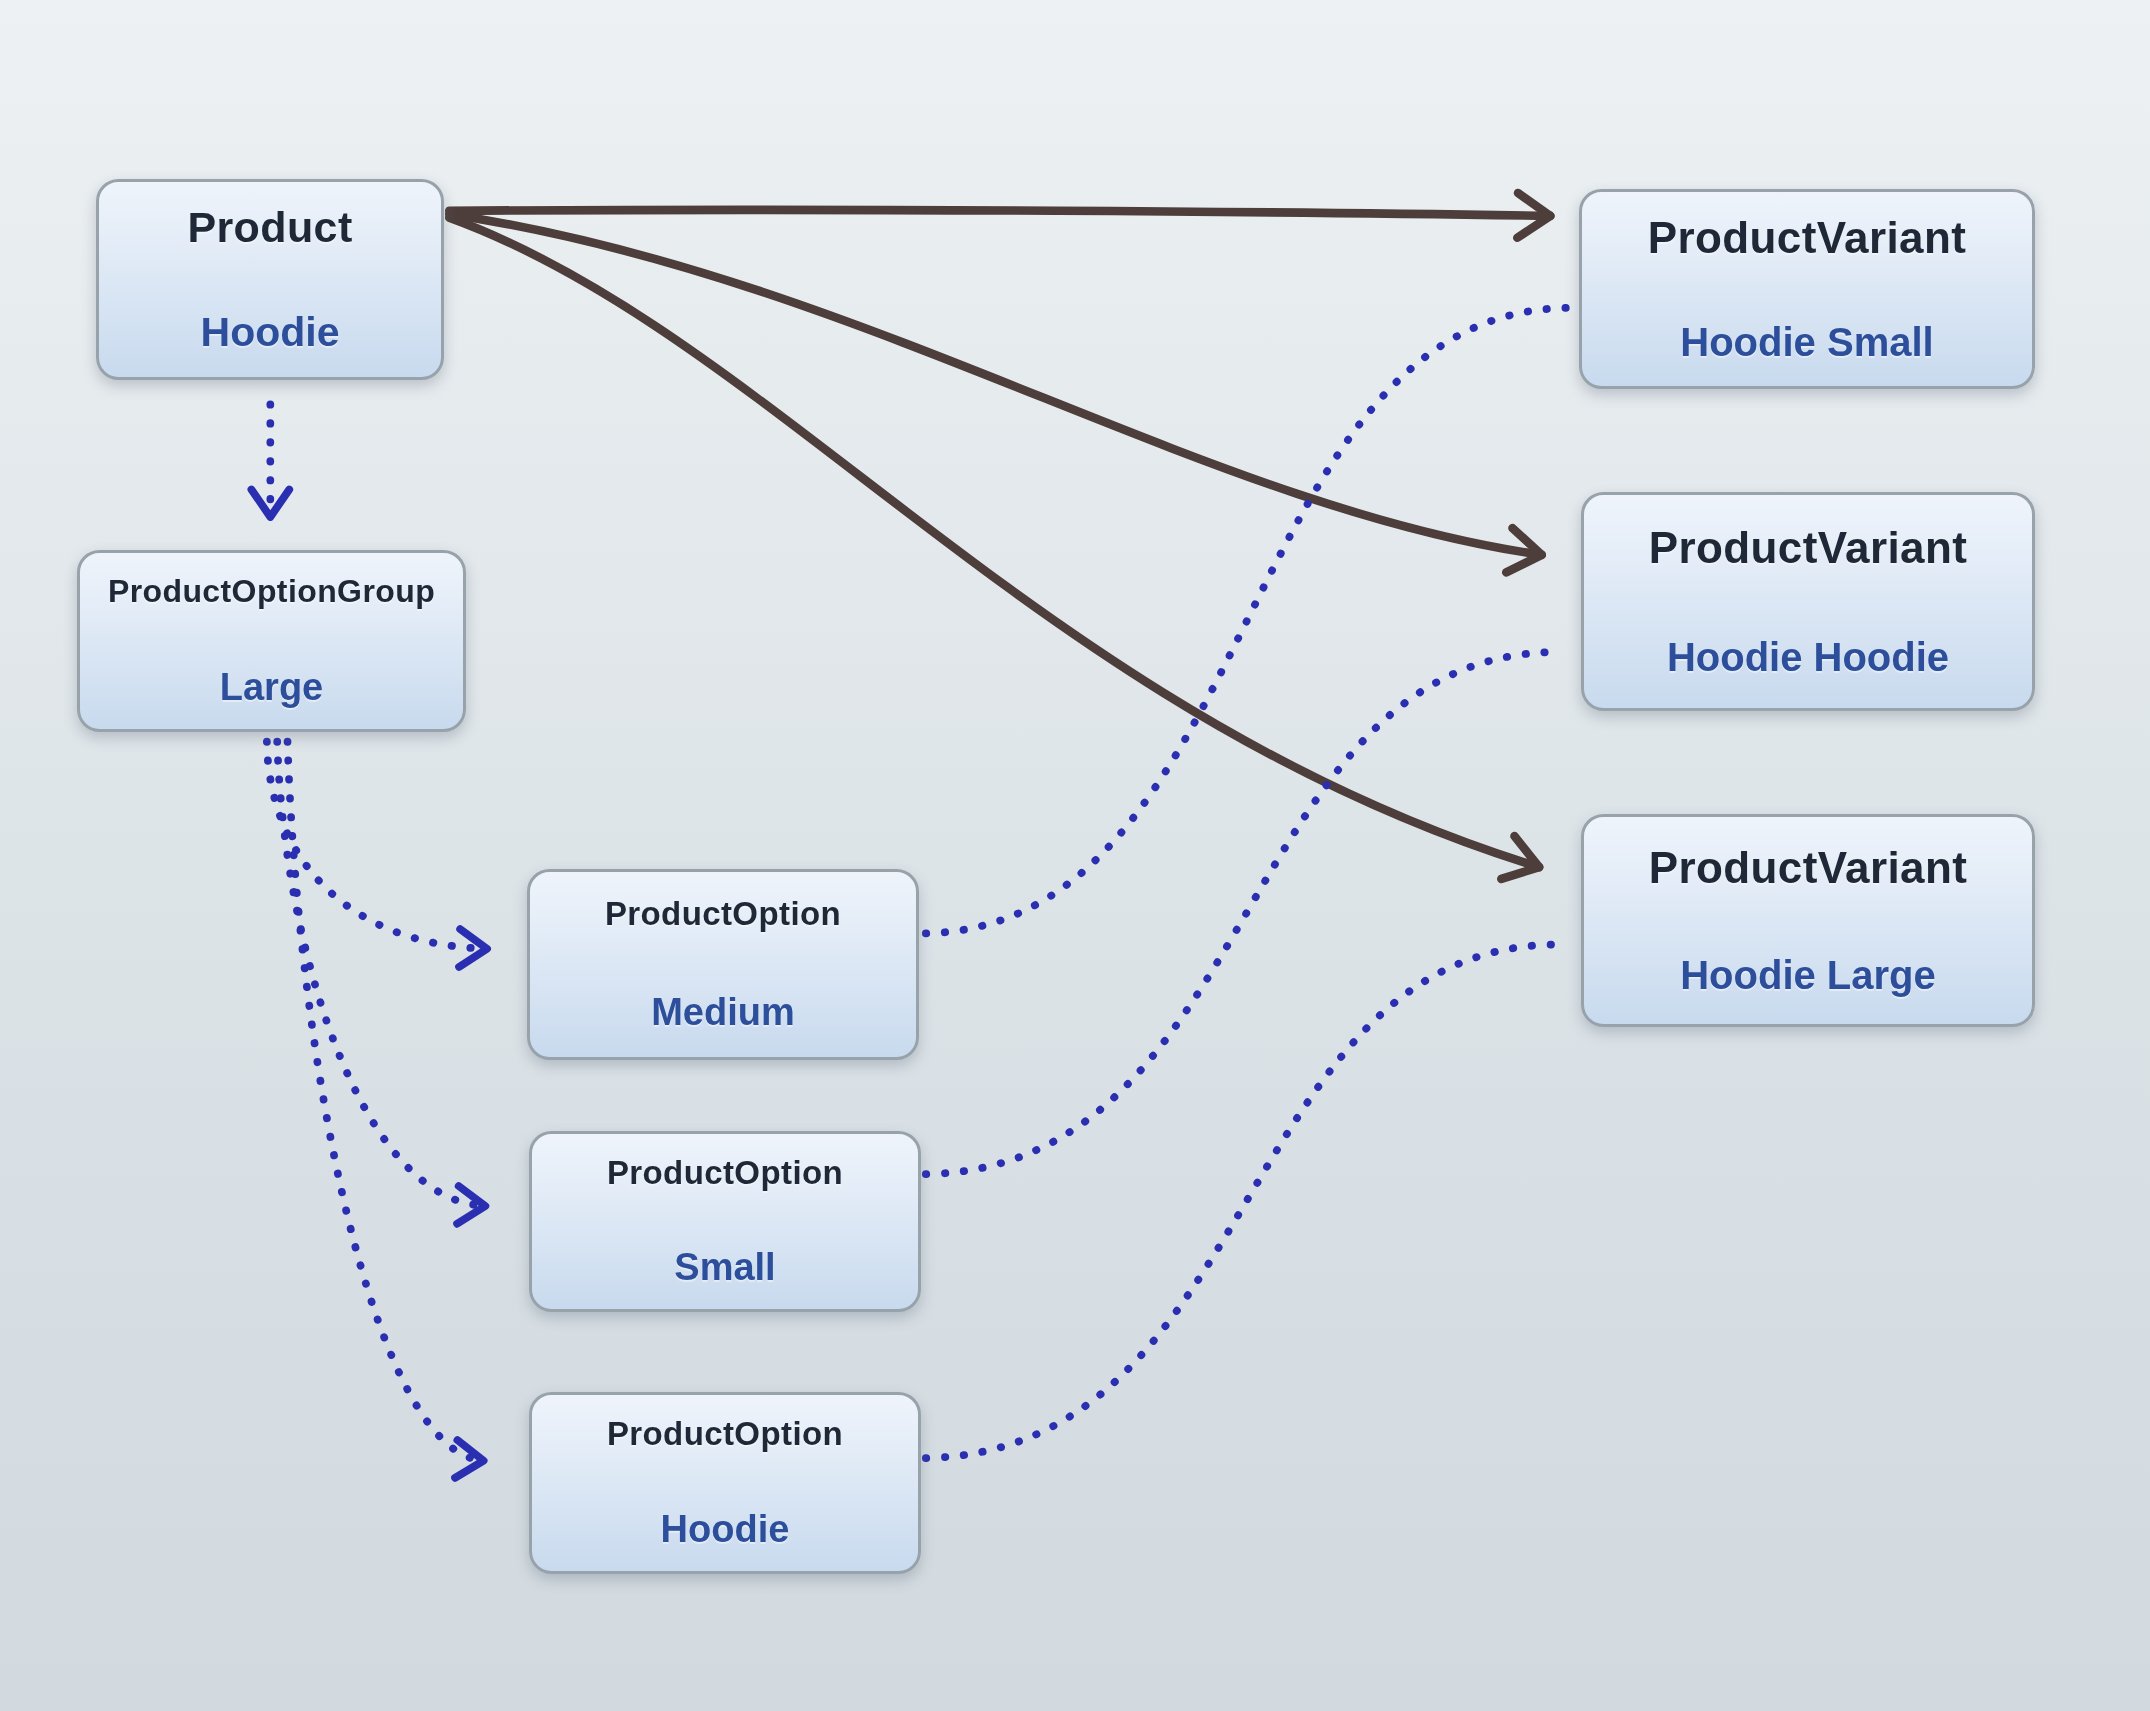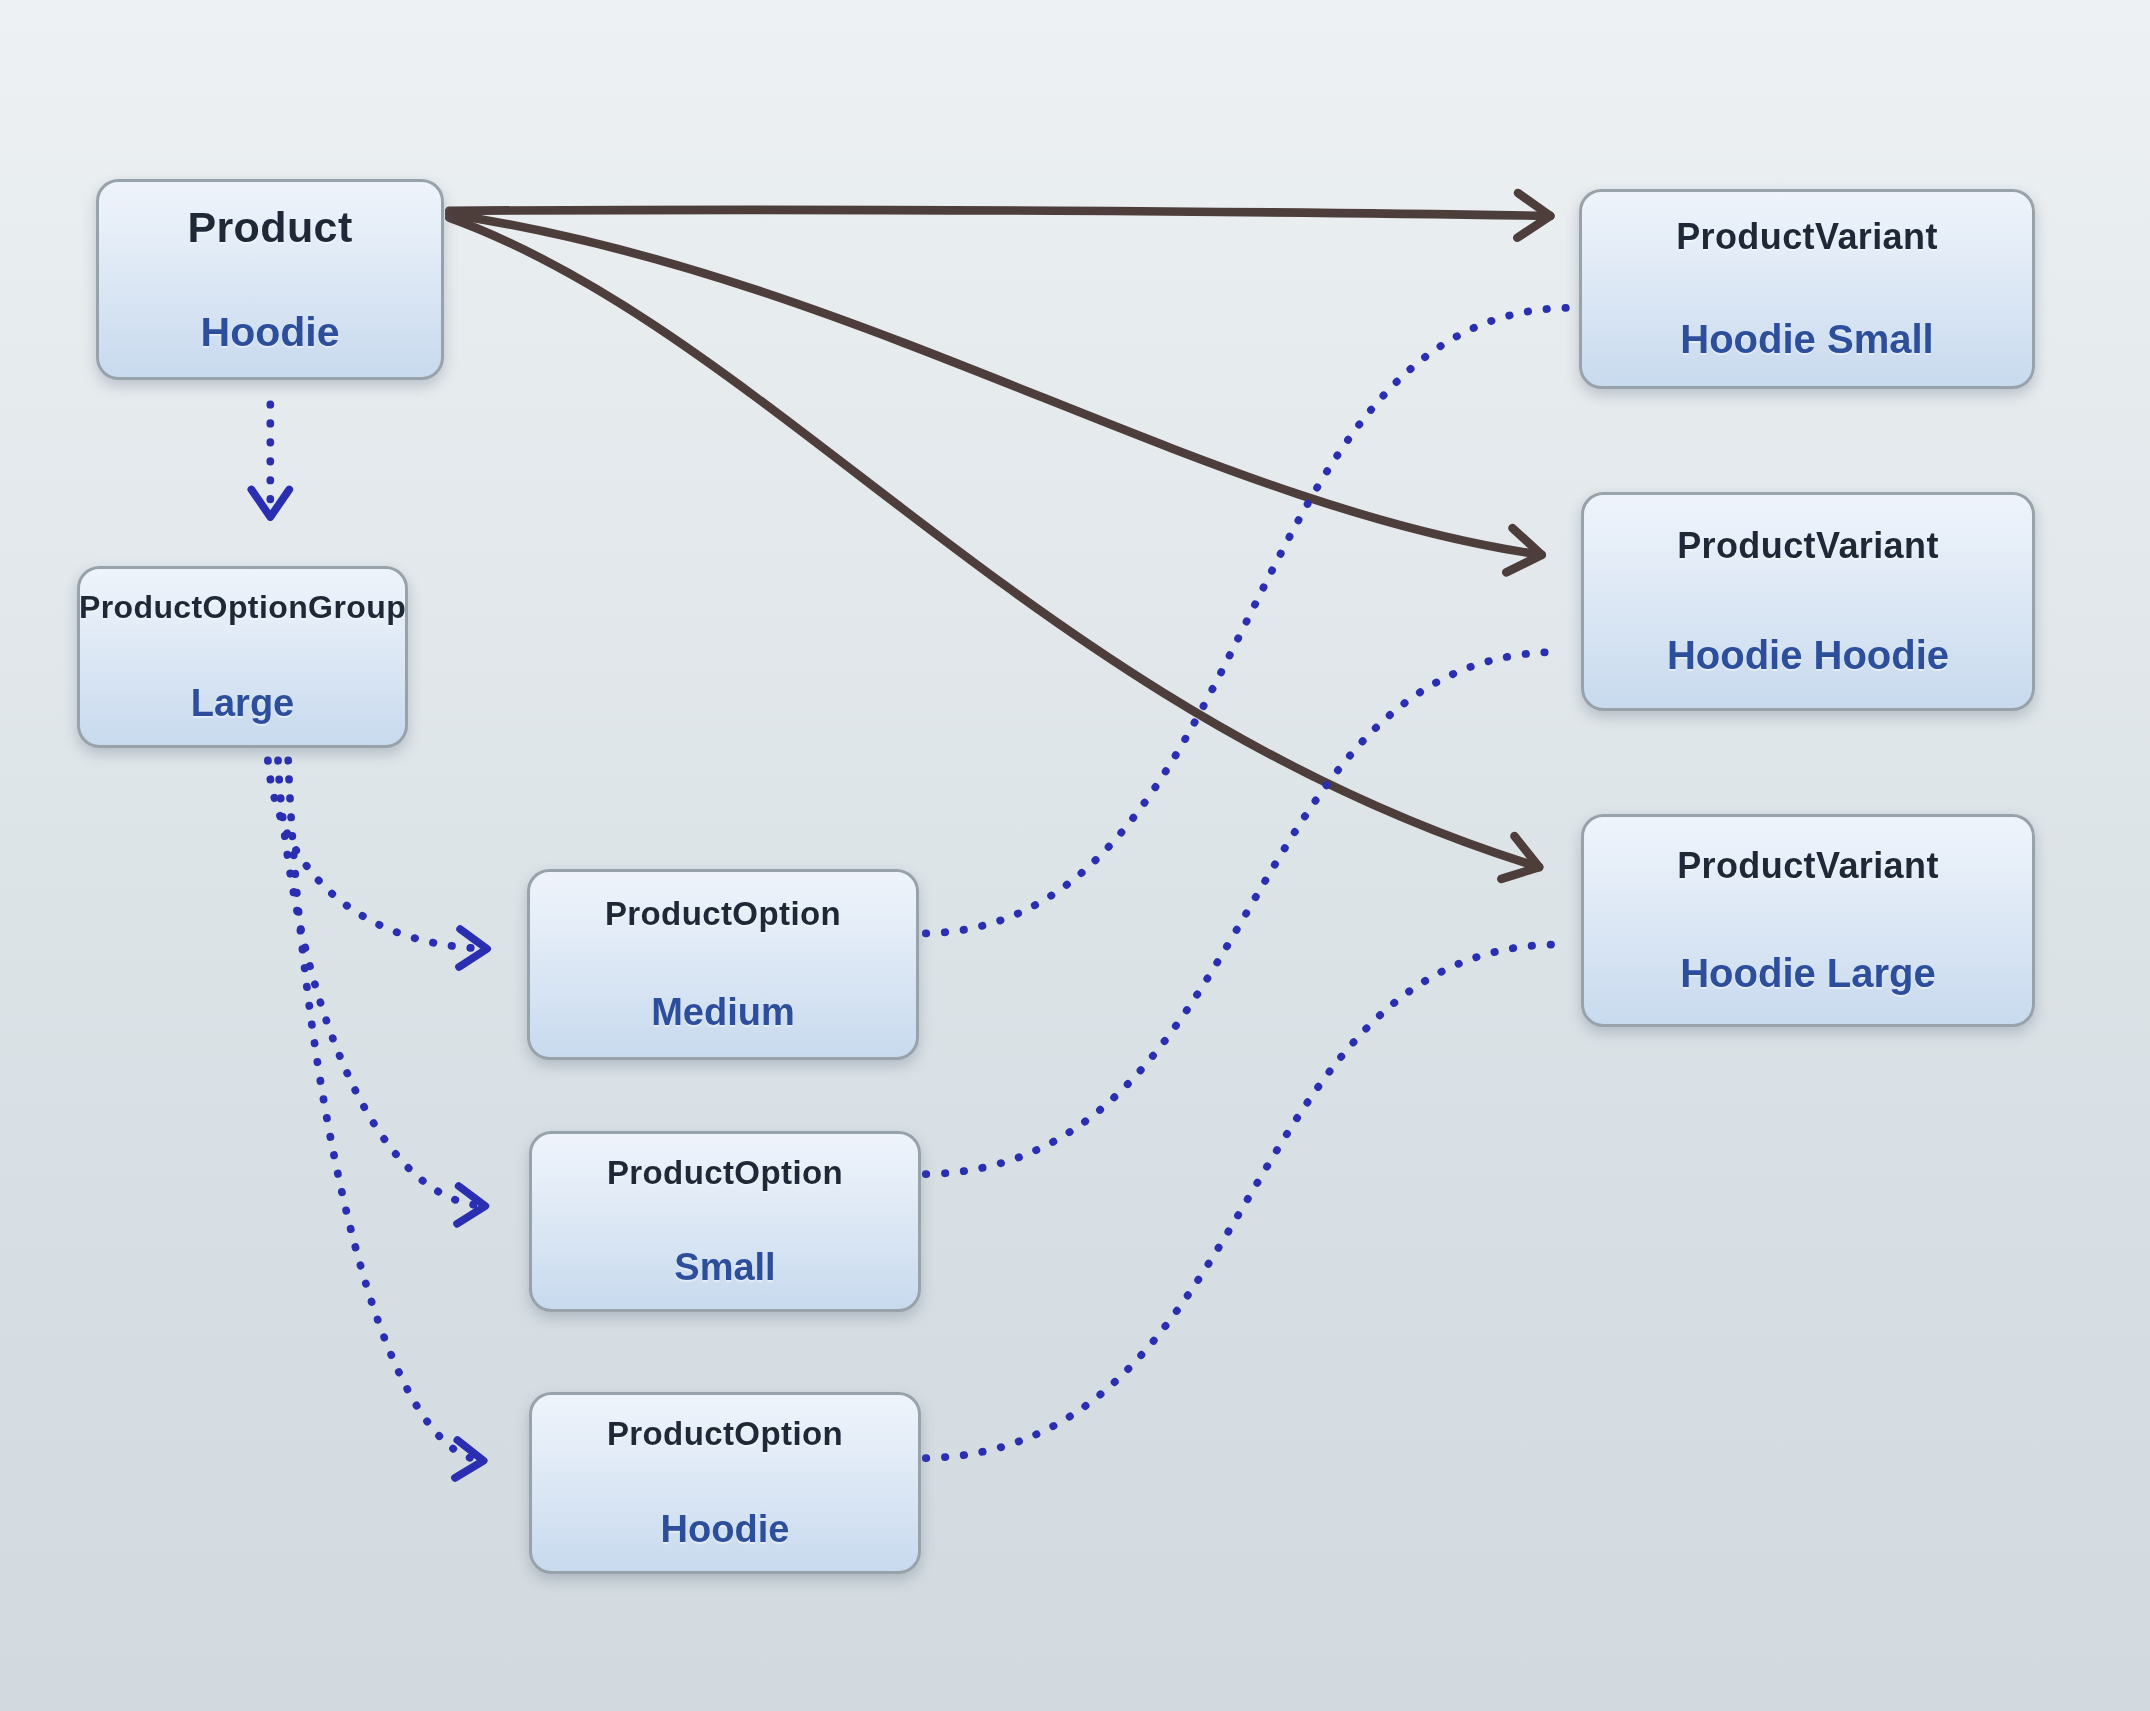--- a/index.html
+++ b/index.html
@@ -20,27 +20,27 @@
     box-shadow:0 6px 13.8px rgba(96,108,126,.33);
     display:flex;flex-direction:column;align-items:center;justify-content:space-evenly;
     padding:12px 15.5px;
     gap:47px;
   }
   .node-title{font-weight:bold;color:#1f2836;letter-spacing:0.4px;text-shadow:0 1.7px 0.9px rgba(255,255,255,.45);white-space:nowrap;}
   .node-subtitle{font-weight:bold;color:#2d4f9b;text-shadow:0 1.7px 0.9px rgba(255,255,255,.45);white-space:nowrap;}
   .t-lg{font-size:43px}
   .t-md{font-size:32px}
   .t-opt{font-size:33px}
-  .t-var{font-size:36px}
+  .t-var{font-size:44px}
   .s-lg{font-size:41px}
   .s-md{font-size:38px}
   .s-var{font-size:40px}
 
   #node-product      {left:96px;  top:179px;  width:348px; height:201px;}
-  #node-option-group {left:77px;   top:550px;  width:331px; height:182px;margin-top:16px;}
+  #node-option-group {left:77px;   top:550px;  width:389px; height:182px;}
   #node-option-small {left:527px;  top:869px; width:392px; height:191px;}
   #node-option-medium{left:529px;  top:1131px; width:392px; height:181px;}
   #node-option-large {left:529px;  top:1392px; width:392px; height:182px;}
   #node-variant-small {left:1579px; top:189px;  width:456px; height:200px;}
   #node-variant-medium{left:1581px; top:492px;  width:454px; height:219px;}
   #node-variant-large {left:1581px; top:814px;  width:454px; height:213px;}
 </style>
 </head>
 <body>
 

